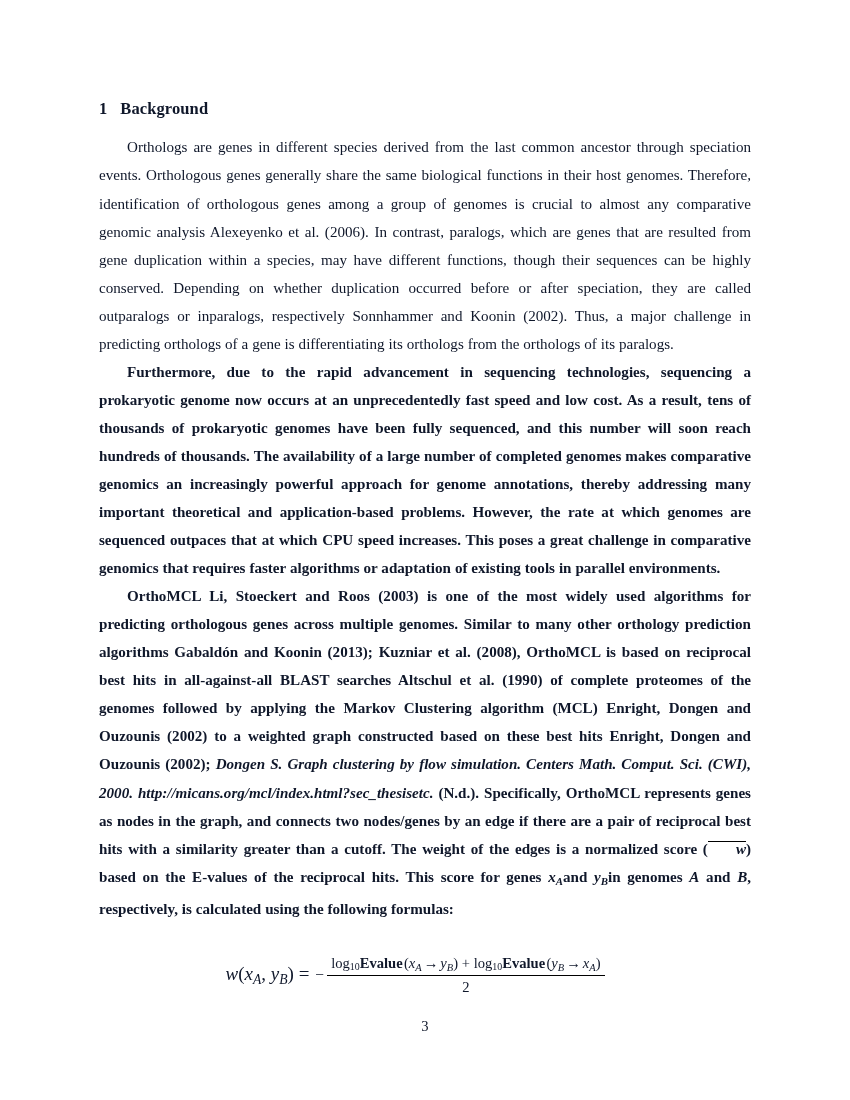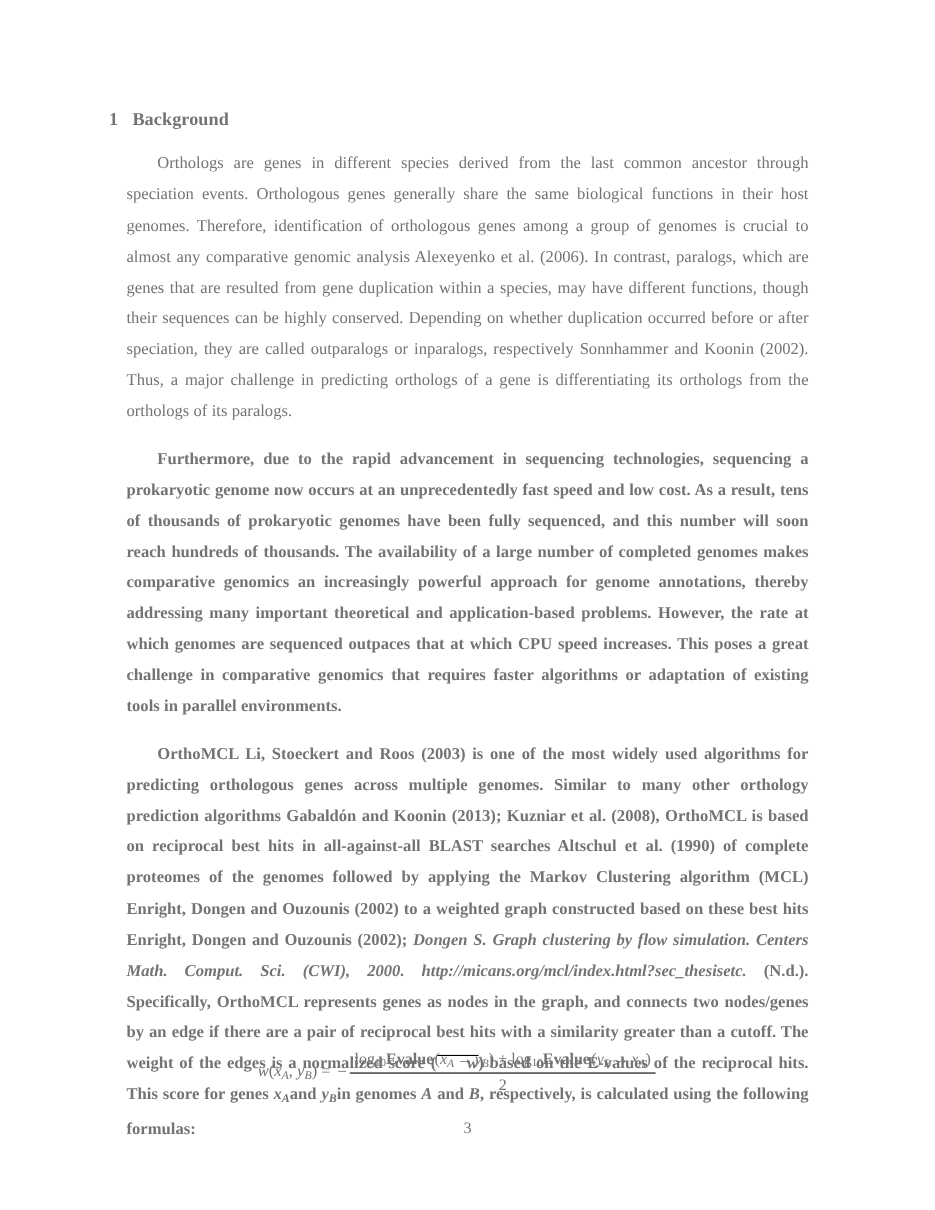--- a/index.html
+++ b/index.html
@@ -6,21 +6,21 @@
     margin: 0;
     padding: 0;
     background: #ffffff;
   }
   .page {
     position: relative;
     width: 850px;
     height: 1100px;
     background: #ffffff;
     font-family: "Liberation Serif", "DejaVu Serif", serif;
-    color: #737373;
+    color: #0f172a;
     overflow: hidden;
   }
   .content {
     position: absolute;
     left: 99px;
     top: 98px;
     width: 652px;
   }
   h1.section-heading {
     font-size: 16.5px;
@@ -30,21 +30,21 @@
     line-height: 1.3;
   }
   h1.section-heading .num {
     margin-right: 13px;
   }
   p.body-par {
     font-size: 15.1px;
     line-height: 28.05px;
     text-align: justify;
     text-justify: inter-word;
-    margin: 16px;
+    margin: 0;
     text-indent: 28px;
     hyphens: manual;
     word-spacing: 0.15px;
   }
   p.body-par + p.body-par {
     margin-top: 0;
     font-weight: bold;
   }
   i, .ital { font-style: italic; }
   .mi {
@@ -74,21 +74,21 @@
   }
   .eq-inner {
     display: inline-flex;
     align-items: center;
     justify-content: center;
     gap: 0px;
     transform: translateX(-10px);
   }
   .eq-lhs {
     white-space: nowrap;
-    font-size: 15px;
+    font-size: 19px;
     padding-right: 5px;
   }
   .eq-minus {
     padding: 0 3px 0 1px;
     font-size: 15.6px;
   }
   .frac {
     display: inline-flex;
     flex-direction: column;
     align-items: center;

